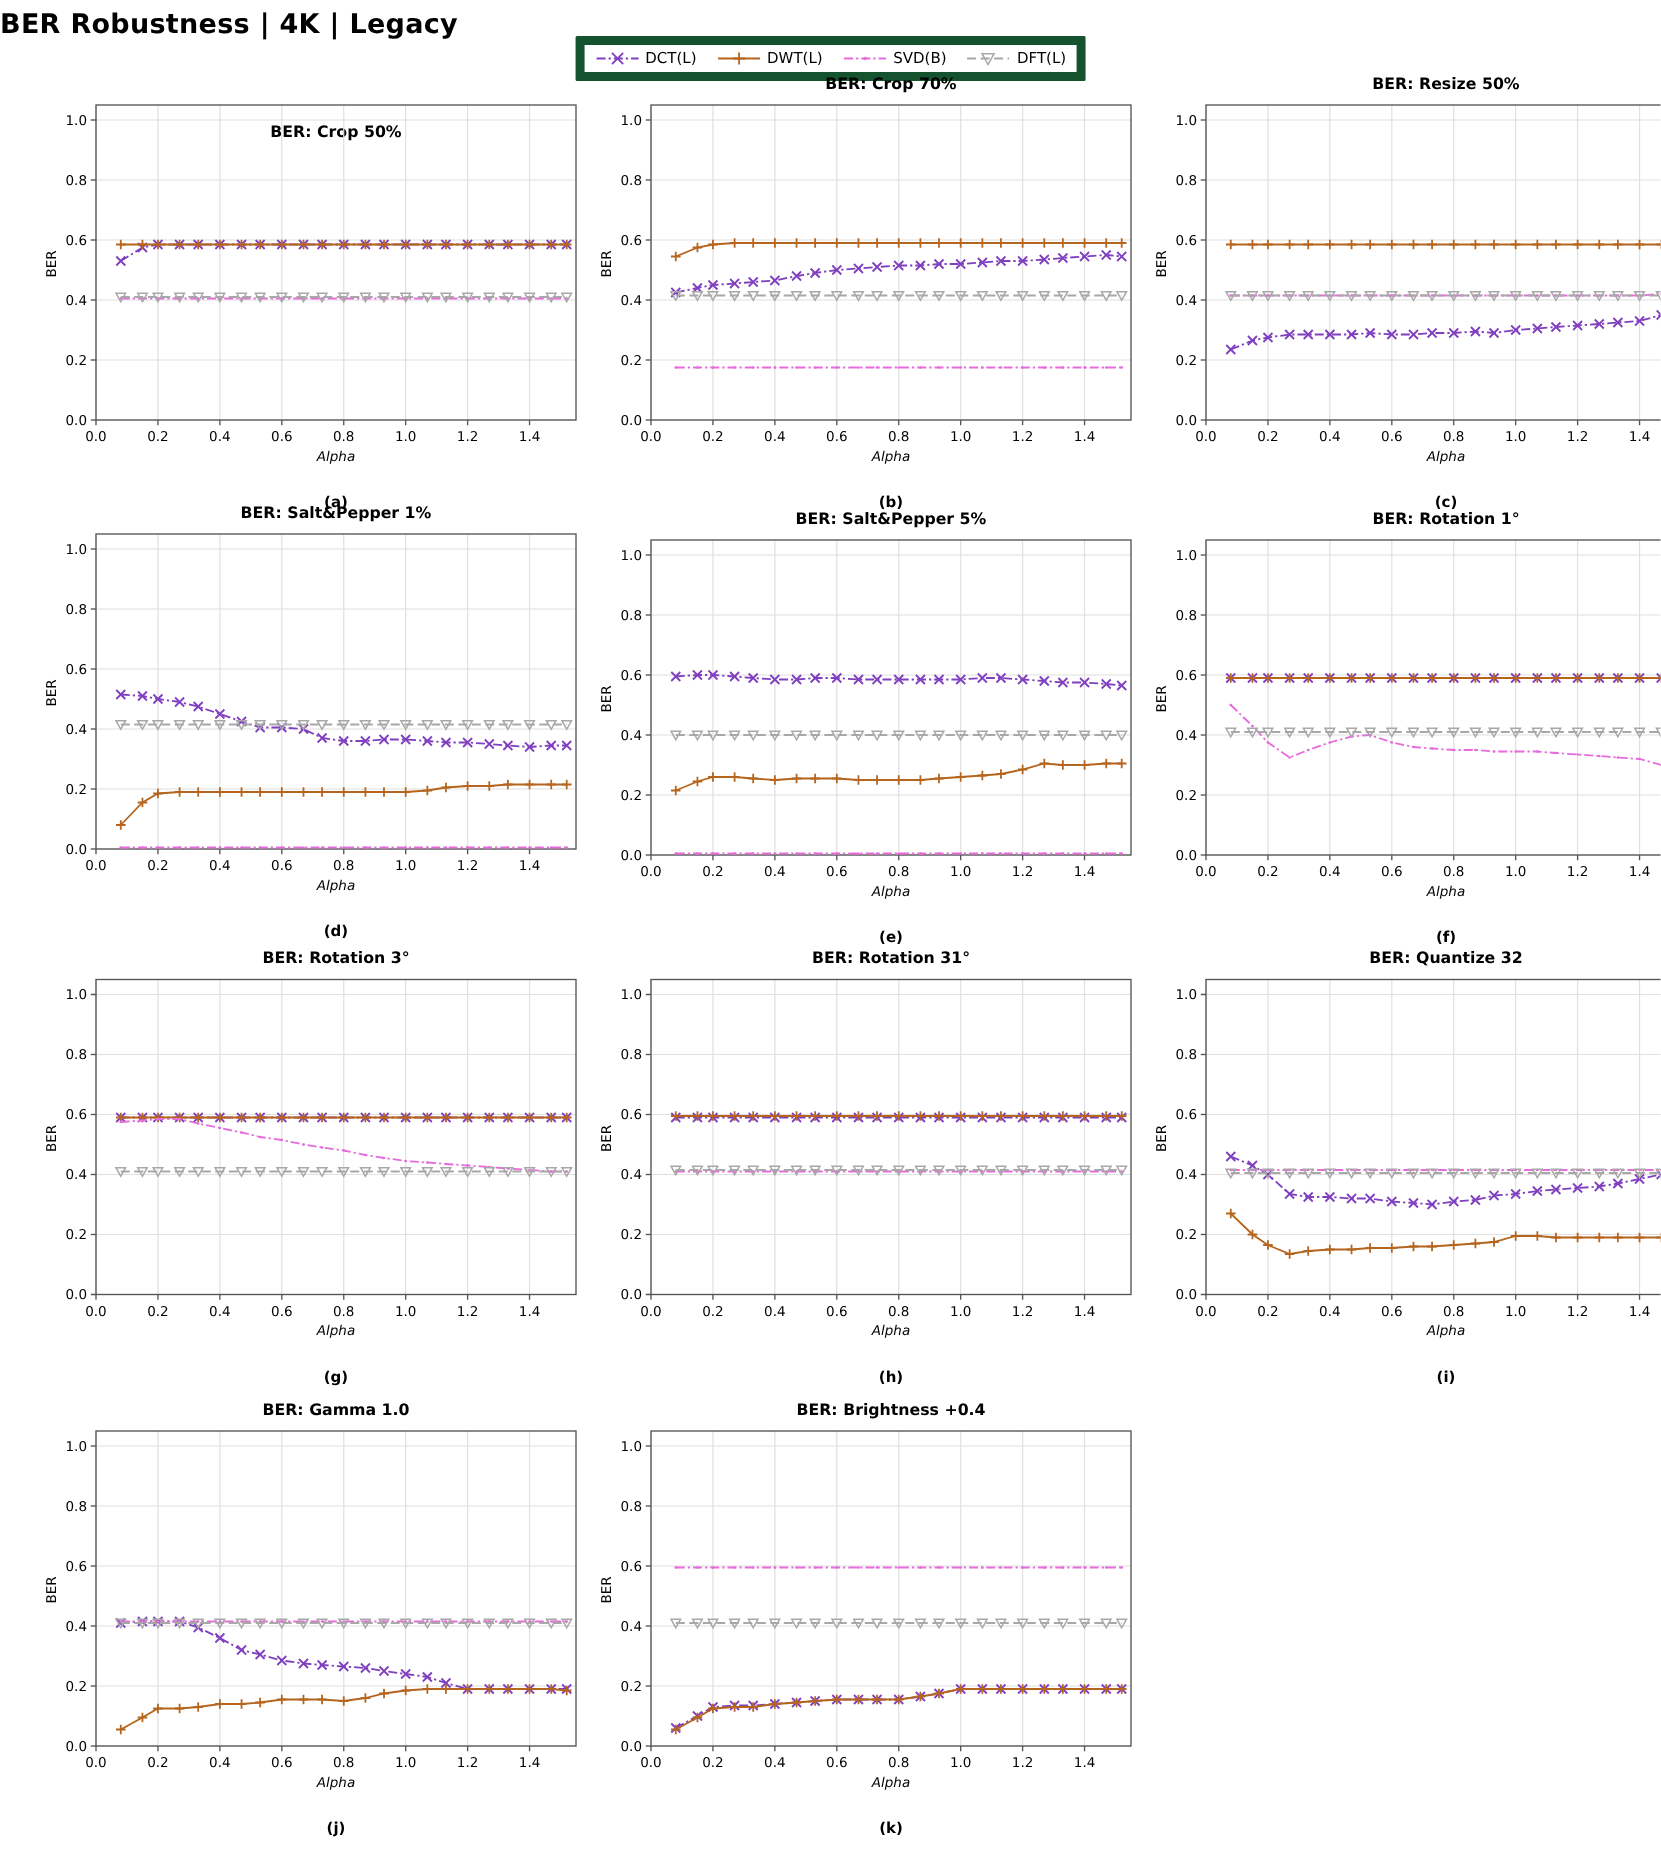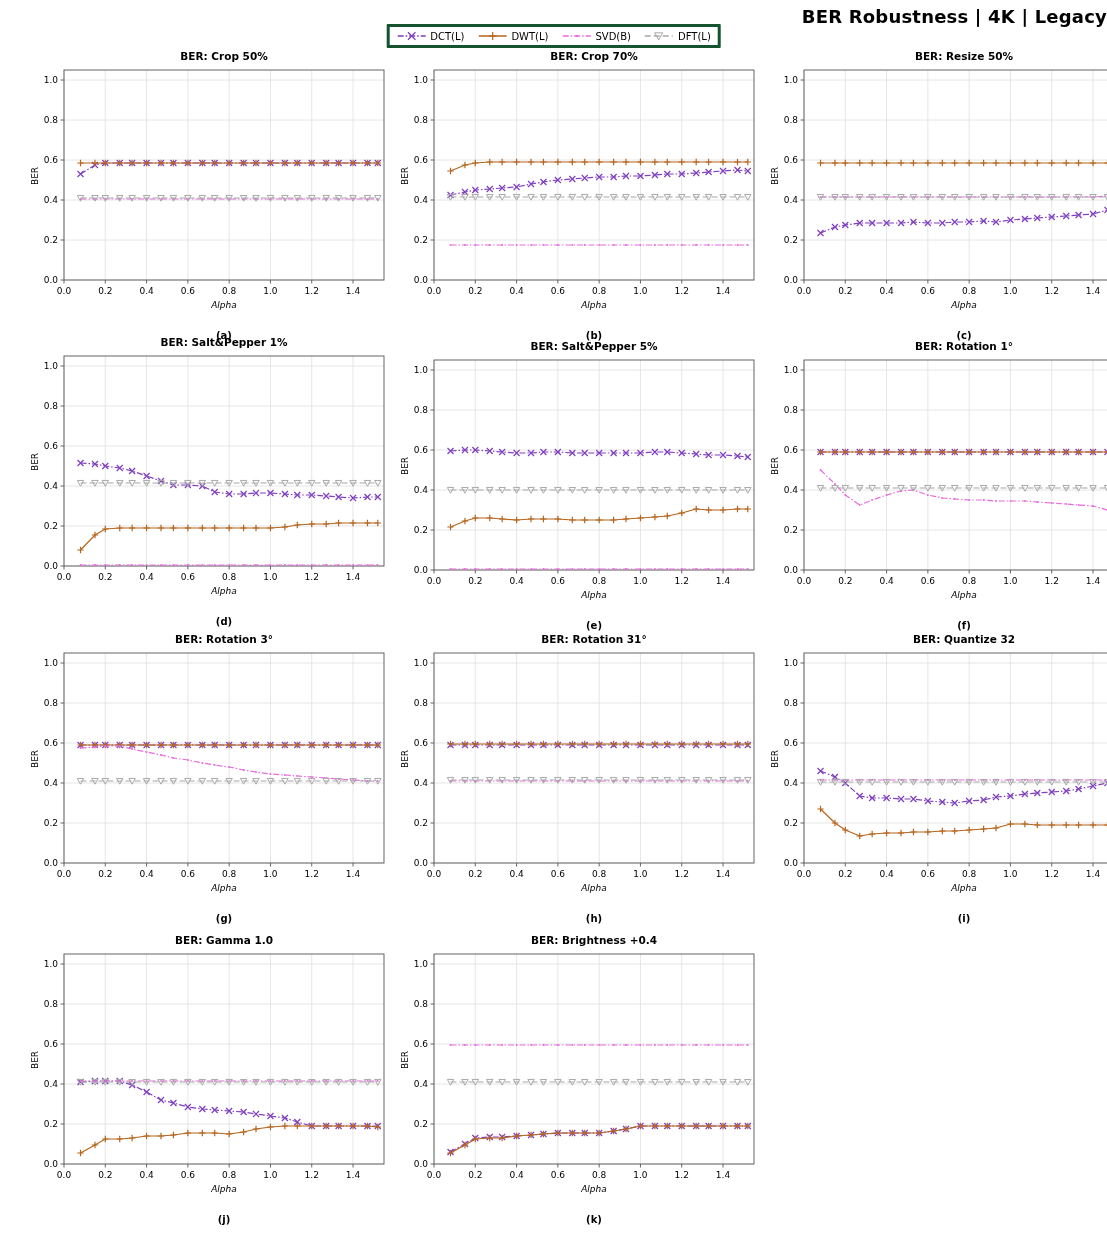--- a/index.html
+++ b/index.html
@@ -18,31 +18,31 @@
   #page {
     position: relative;
     width: 1107px;
     height: 1244px;
   }
   .fig-title {
     position: absolute;
     top: 6px;
     left: 0;
     width: 1107px;
-    text-align: right;
+    text-align: left;
     font-size: 18px;
     font-weight: bold;
     letter-spacing: 0.2px;
   }
   .legend {
     position: absolute;
     top: 24px;
     left: 50%;
     transform: translateX(-50%);
-    border: 3px solid #14532d;
+    border: 6px solid #14532d;
     background: #ffffff;
     padding: 3px 7px;
     display: flex;
     gap: 13px;
     align-items: center;
     border-radius: 1px;
   }
   .legend-item {
     display: flex;
     align-items: center;
@@ -120,21 +120,21 @@
       <div class="legend-item">
         <svg width="30" height="12">
           <line x1="1" y1="6" x2="29" y2="6" stroke="#a8a8a8" stroke-width="1.3" stroke-dasharray="6,3"></line>
           <path d="M11,2.8 L19,2.8 L15,10 Z" stroke="#a8a8a8" stroke-width="1" fill="none"></path>
         </svg>
         <span>DFT(L)</span>
       </div>
     </div>
   <div id="panels">
       <div class="panel" style="left: 20px; top: 50px; width: 376px; height: 288px;">
-        <div class="panel-title" style="left: 44px; width: 320px;">BER: Crop 50%</div>
+        <div class="panel-title" style="left: 44px; width: 320px; margin-top: 32px;">BER: Crop 50%</div>
         <svg width="376" height="250" class="plot-wrap">
           <line x1="44" x2="364" y1="214" y2="214" stroke="#e0e0e0" stroke-width="0.8"></line>
           <line x1="44" x2="364" y1="174" y2="174" stroke="#e0e0e0" stroke-width="0.8"></line>
           <line x1="44" x2="364" y1="134" y2="134" stroke="#e0e0e0" stroke-width="0.8"></line>
           <line x1="44" x2="364" y1="94" y2="94" stroke="#e0e0e0" stroke-width="0.8"></line>
           <line x1="44" x2="364" y1="54" y2="54" stroke="#e0e0e0" stroke-width="0.8"></line>
           <line x1="44" x2="364" y1="14" y2="14" stroke="#e0e0e0" stroke-width="0.8"></line>
           <line y1="4" y2="214" x1="44" x2="44" stroke="#e0e0e0" stroke-width="0.8"></line>
           <line y1="4" y2="214" x1="85.29032258064515" x2="85.29032258064515" stroke="#e0e0e0" stroke-width="0.8"></line>
           <line y1="4" y2="214" x1="126.58064516129032" x2="126.58064516129032" stroke="#e0e0e0" stroke-width="0.8"></line>

